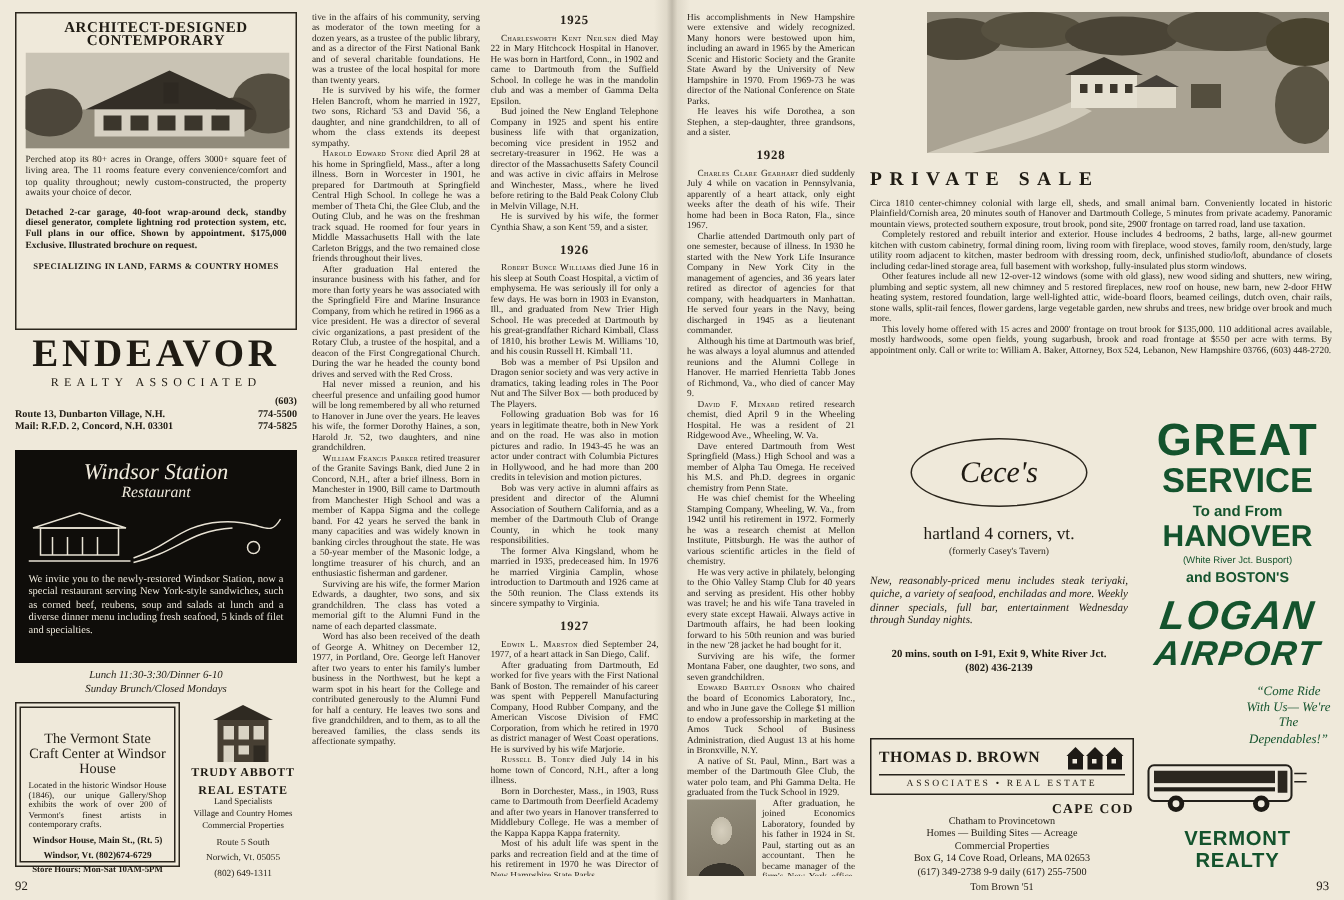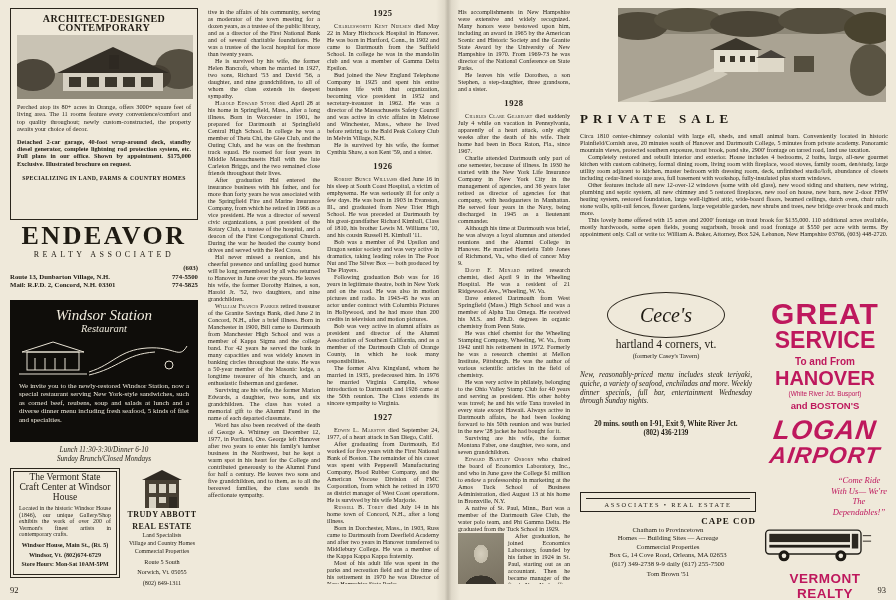--- a/index.html
+++ b/index.html
@@ -41,21 +41,21 @@
   .end-row{display:flex;justify-content:space-between;font-size:6.8px;font-weight:bold;line-height:8.5px}
 
   .windsor{left:10px;top:300px;width:188px;height:142px;background:#0f0d0a;color:#f0ebdd;padding:7px 9px;text-align:center}
   .ws-script{font-style:italic;font-size:15px;line-height:16px}
   .ws-script2{font-style:italic;font-size:10.5px;line-height:12px}
   .ws-art{display:block;width:170px;height:38px;margin:3px auto 0}
   .ws-body{font-size:7px;line-height:8.4px;text-align:justify;margin-top:6px}
   .ws-hours{left:10px;top:446px;width:188px;text-align:center;font-style:italic;font-size:7.2px;line-height:8.6px}
 
   .craft{left:10px;top:468px;width:110px;height:110px;border:1px solid #2b261d;padding:2px}
-  .craft-inner{border:1px solid #2b261d;height:100%;padding:0 5px;text-align:center}
+  .craft-inner{border:1px solid #2b261d;height:100%;padding:16px 5px;text-align:center}
   .craft-title{font-size:9.5px;line-height:10px}
   .craft-body{font-size:5.9px;line-height:6.6px;text-align:justify;margin-top:3px}
   .craft-addr{font-size:6.2px;line-height:7.4px;font-weight:bold;margin-top:3px}
   .craft-hours{font-size:5.9px;font-weight:bold;margin-top:2px}
 
   .trudy{left:126px;top:468px;width:72px;height:110px;text-align:center}
   .trudy-art{display:block;width:46px;height:40px;margin:0 auto}
   .trudy-name{font-size:8px;line-height:9.5px;font-weight:bold;letter-spacing:.5px;margin-top:2px}
   .trudy-line{font-size:5.9px;line-height:7px;margin-top:1px}
   .trudy-addr{font-size:6.2px;line-height:7.4px;margin-top:3px}
@@ -68,27 +68,27 @@
   .psale{left:132px;top:8px;width:308px}
   .psale-photo{display:block;margin-left:38px;width:268px;height:94px}
   .psale-title{font-size:13px;font-weight:bold;letter-spacing:5px;text-align:left;margin:9px 0 5px}
   .psale-text p{font-size:6.2px;line-height:7px;text-align:justify;text-indent:8px}
   .psale-text p.noind{text-indent:0}
 
   .ceces{left:132px;top:292px;width:172px;text-align:center}
   .ceces-oval{width:118px;height:46px;margin:0 auto;border:1px solid #2b261d;border-radius:50%;
               display:flex;align-items:center;justify-content:center}
   .ceces-name{font-style:italic;font-size:20px}
-  .ceces-loc{font-size:11.5px;margin-top:0}
+  .ceces-loc{font-size:11.5px;margin-top:12px}
   .ceces-form{font-size:6.4px;margin-top:2px}
   .ceces-body{font-style:italic;font-size:7.4px;line-height:8.8px;text-align:justify;margin-top:12px}
   .ceces-dir{font-weight:bold;font-size:7.2px;line-height:9px;margin-top:14px}
   .ceces-phone{font-weight:bold;font-size:7.2px;line-height:9px}
 
-  .vtransit{left:314px;top:300px;width:126px;text-align:center;font-family:"Liberation Sans",sans-serif;color:#be185d}
+  .vtransit{left:314px;top:280px;width:126px;text-align:center;font-family:"Liberation Sans",sans-serif;color:#14532d}
   .vt-great{font-size:30px;line-height:28px;font-weight:bold;letter-spacing:1px}
   .vt-service{font-size:23px;line-height:24px;font-weight:bold}
   .vt-tofrom{font-size:10px;line-height:13px;font-weight:bold;margin-top:3px}
   .vt-hanover{font-size:20px;line-height:21px;font-weight:bold}
   .vt-busport{font-size:6.4px;line-height:9px}
   .vt-boston{font-size:9.5px;line-height:12px;font-weight:bold;margin-top:2px}
   .vt-logan{font-size:27px;line-height:25px;font-weight:bold;font-style:italic;letter-spacing:1px;transform:skewX(-8deg);margin-top:6px}
   .vt-airport{font-size:23px;line-height:24px;font-weight:bold;font-style:italic;letter-spacing:1px;transform:skewX(-8deg)}
   .vt-ride{position:relative;height:94px;margin-top:6px}
   .vt-slogan{position:absolute;right:0;top:2px;width:58px;font-family:"Liberation Serif",serif;
@@ -320,20 +320,36 @@
           <circle cx="86" cy="36" r="2.5" fill="#efeade"></circle>
           <line x1="110" y1="14" x2="119" y2="14" stroke="#23201a"></line>
           <line x1="110" y1="20" x2="119" y2="20" stroke="#23201a"></line>
         </svg>
       </div>
       <div class="vt-brand">VERMONT REALTY</div>
     </div>
 
     <div class="abs tbrown">
       <div class="tb-frame">
+        <div class="tb-row">
+          <span class="tb-name">THOMAS D. BROWN</span>
+          <svg class="tb-houses" viewBox="0 0 40 18">
+            <polygon points="1,8 7,2 13,8" fill="#1d1a15"></polygon>
+              <rect x="2" y="8" width="10" height="9" fill="#1d1a15"></rect>
+            <polygon points="14,8 20,2 26,8" fill="#1d1a15"></polygon>
+              <rect x="15" y="8" width="10" height="9" fill="#1d1a15"></rect>
+            <polygon points="27,8 33,2 39,8" fill="#1d1a15"></polygon>
+              <rect x="28" y="8" width="10" height="9" fill="#1d1a15"></rect>
+            <g fill="#efeade">
+              <rect x="5" y="10" width="3" height="3"></rect>
+              <rect x="18" y="10" width="3" height="3"></rect>
+              <rect x="31" y="10" width="3" height="3"></rect>
+            </g>
+          </svg>
+        </div>
         <div class="tb-sub">ASSOCIATES • REAL ESTATE</div>
       </div>
       <div class="tb-cape">CAPE COD</div>
       <div class="tb-line">Chatham to Provincetown</div>
       <div class="tb-line">Homes — Building Sites — Acreage</div>
       <div class="tb-line">Commercial Properties</div>
       <div class="tb-line">Box G, 14 Cove Road, Orleans, MA 02653</div>
       <div class="tb-line">(617) 349-2738   9-9 daily   (617) 255-7500</div>
       <div class="tb-line tb-agent">Tom Brown '51</div>
     </div>

